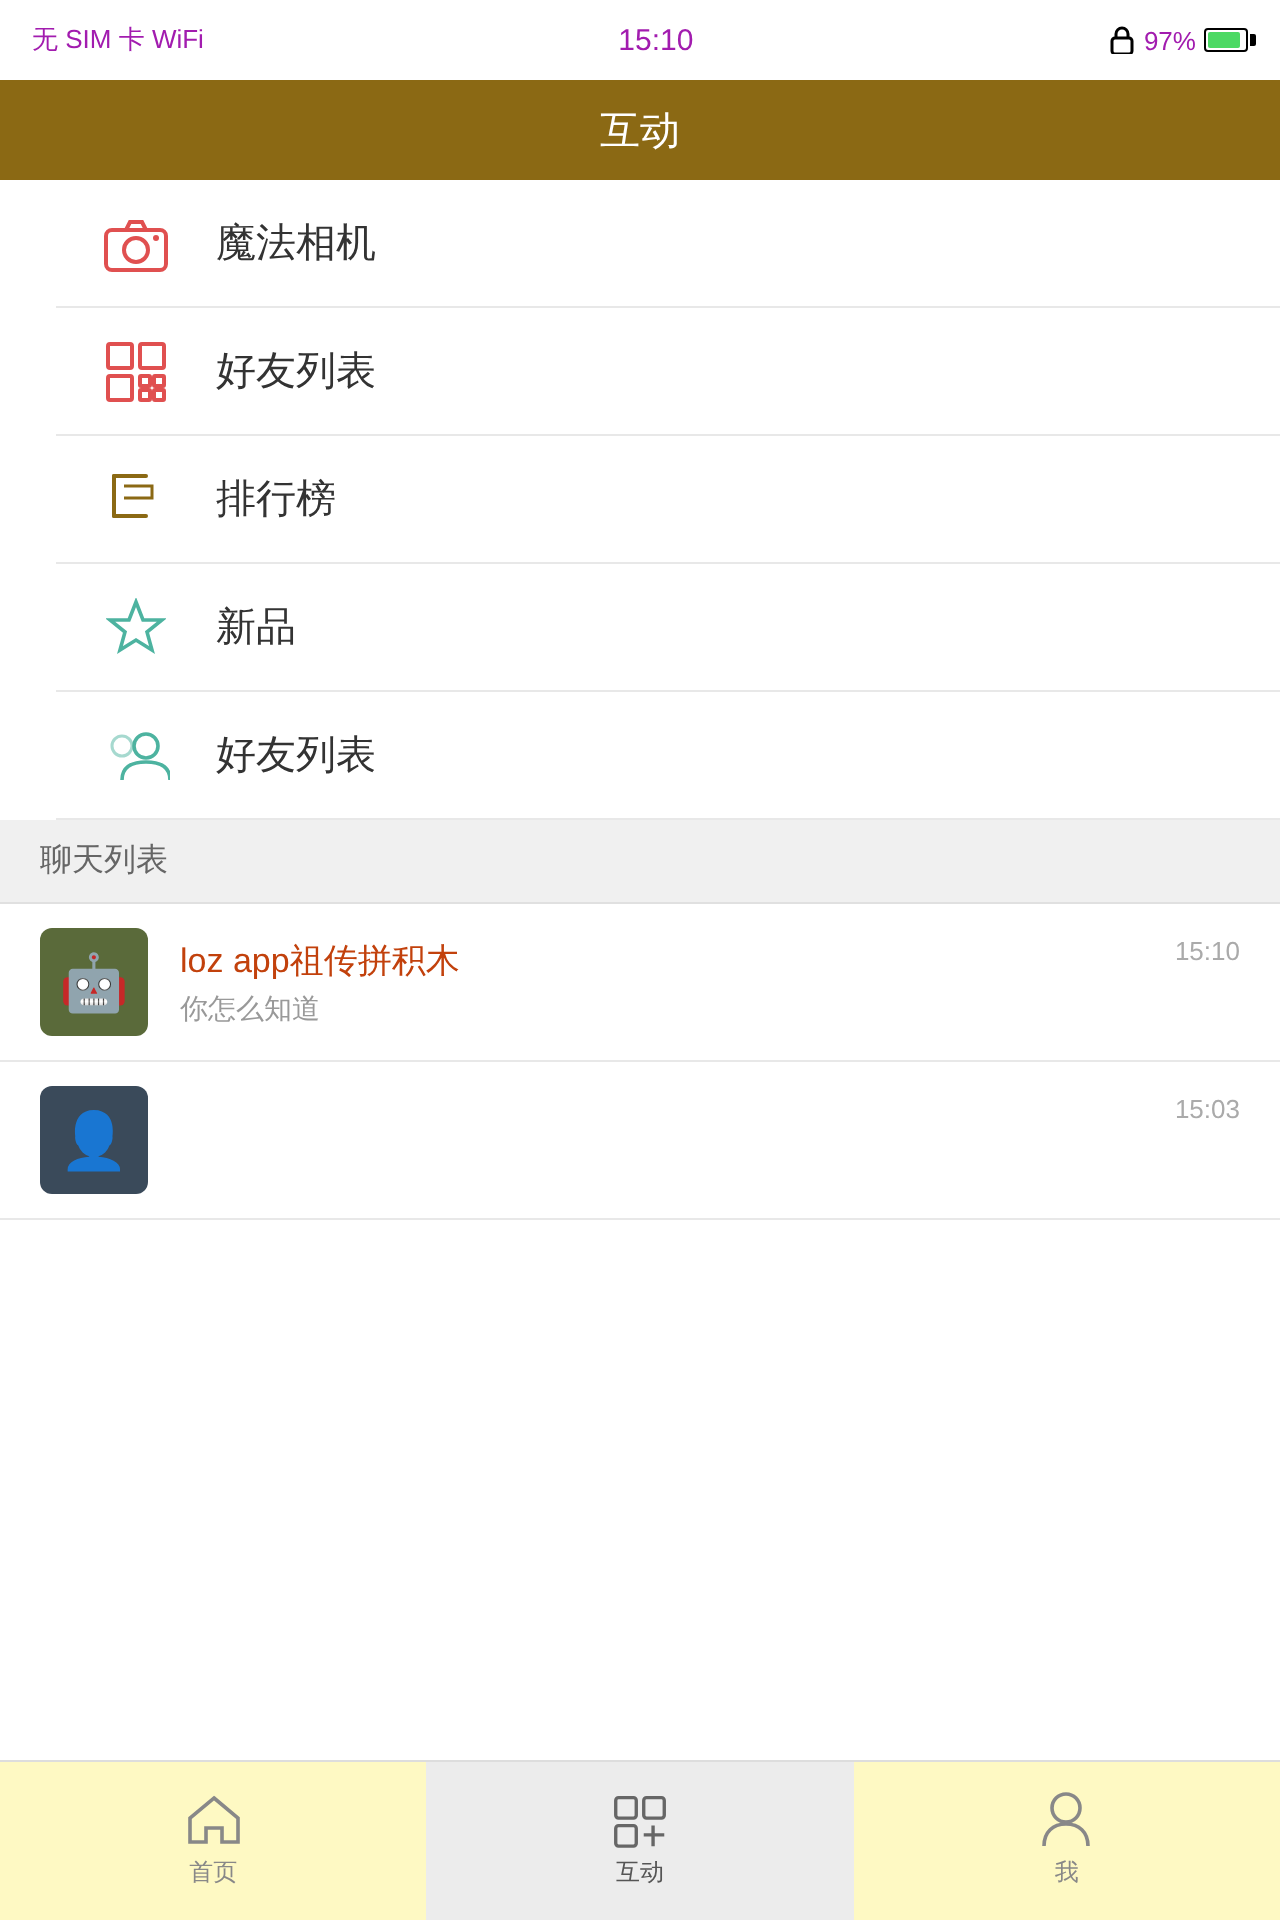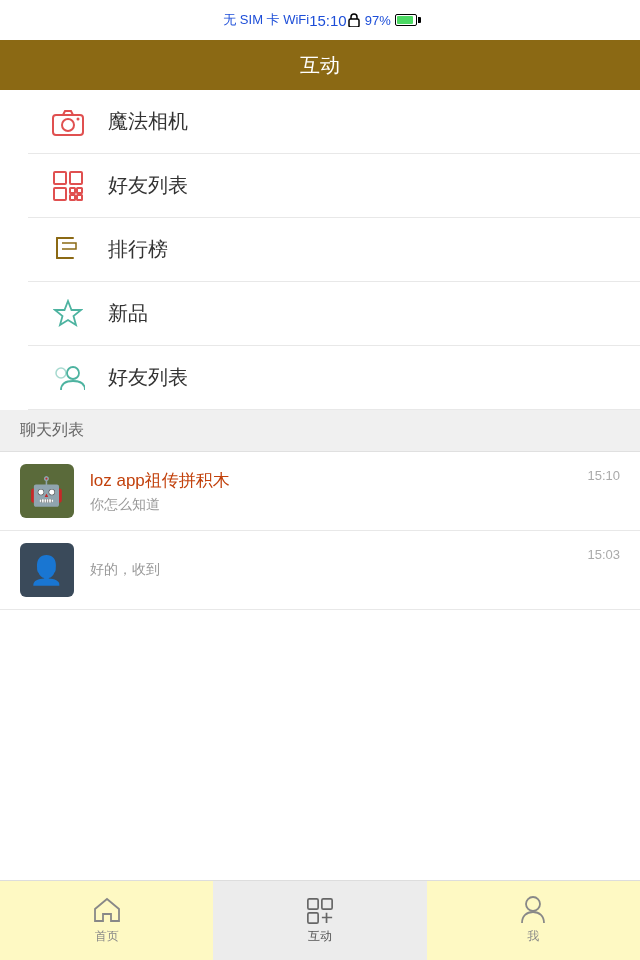--- a/index.html
+++ b/index.html
@@ -11,24 +11,24 @@
       overflow: hidden;
       position: relative;
     }
 
     
     .status-bar {
       height: 40px;
       background: #fff;
       display: flex;
       align-items: center;
-      justify-content: center;
+      justify-content: space-between;
       padding: 0 16px;
       font-size: 13px;
-      color: #1d4ed8;
+      color: #a21caf;
     }
     .status-left { display: flex; align-items: center; gap: 6px; }
     .status-center { font-size: 15px; font-weight: 500; }
     .status-right { display: flex; align-items: center; gap: 4px; font-size: 13px; }
     .battery-icon {
       width: 22px; height: 12px;
       border: 1.5px solid #000;
       border-radius: 2px;
       display: inline-flex;
       align-items: center;
@@ -276,21 +276,20 @@
       <div class="chat-preview">你怎么知道</div>
     </div>
     <div class="chat-time">15:10</div>
   </div>
 
   <div class="chat-item">
     <div class="avatar avatar-2">
       <span style="font-size:28px;">👤</span>
     </div>
     <div class="chat-content">
-      <div class="chat-preview">好的，收到</div>
     </div>
     <div class="chat-time">15:03</div>
   </div>
 
 </div>
 
 <div class="tab-bar">
 
   <div class="tab-item">
     <div class="tab-icon">

